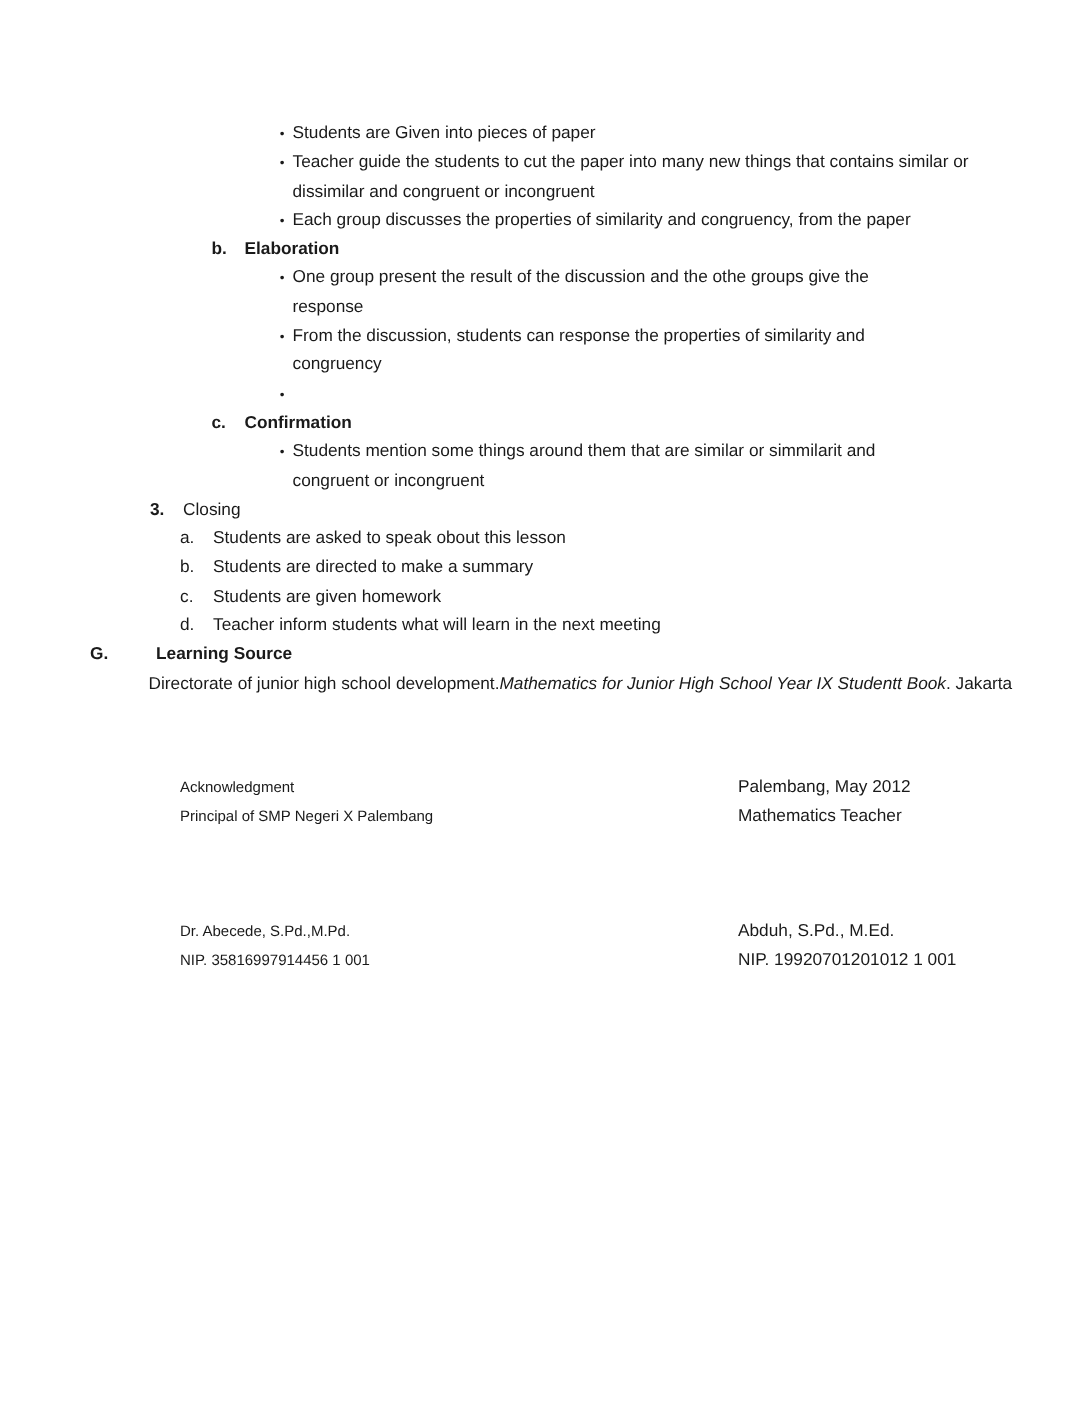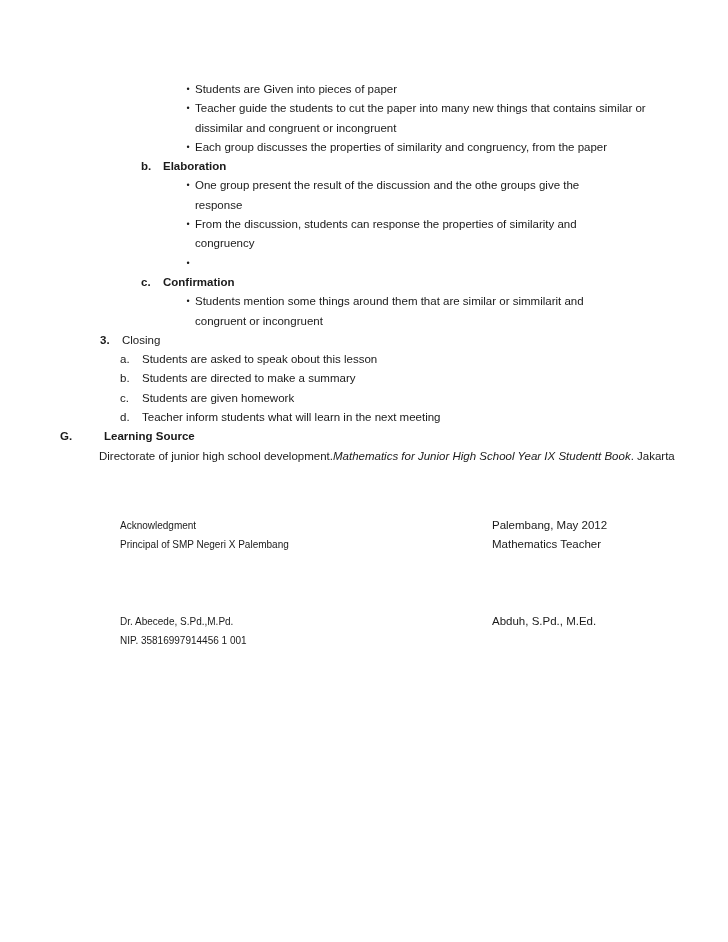--- a/index.html
+++ b/index.html
@@ -215,15 +215,16 @@
       <span class="sig-left">Principal of SMP Negeri X Palembang</span>
       <span class="sig-right">Mathematics Teacher</span>
     </div>
     <div class="spacer-sig"></div>
     <div class="sig-row">
       <span class="sig-left">Dr. Abecede, S.Pd.,M.Pd.</span>
       <span class="sig-right">Abduh, S.Pd., M.Ed.</span>
     </div>
     <div class="sig-row">
       <span class="sig-left">NIP. 35816997914456 1 001</span>
+      <span class="sig-right">NIP. 19920701201012 1 001</span>
     </div>
   </div>
 </div>
 
 </body></html>

